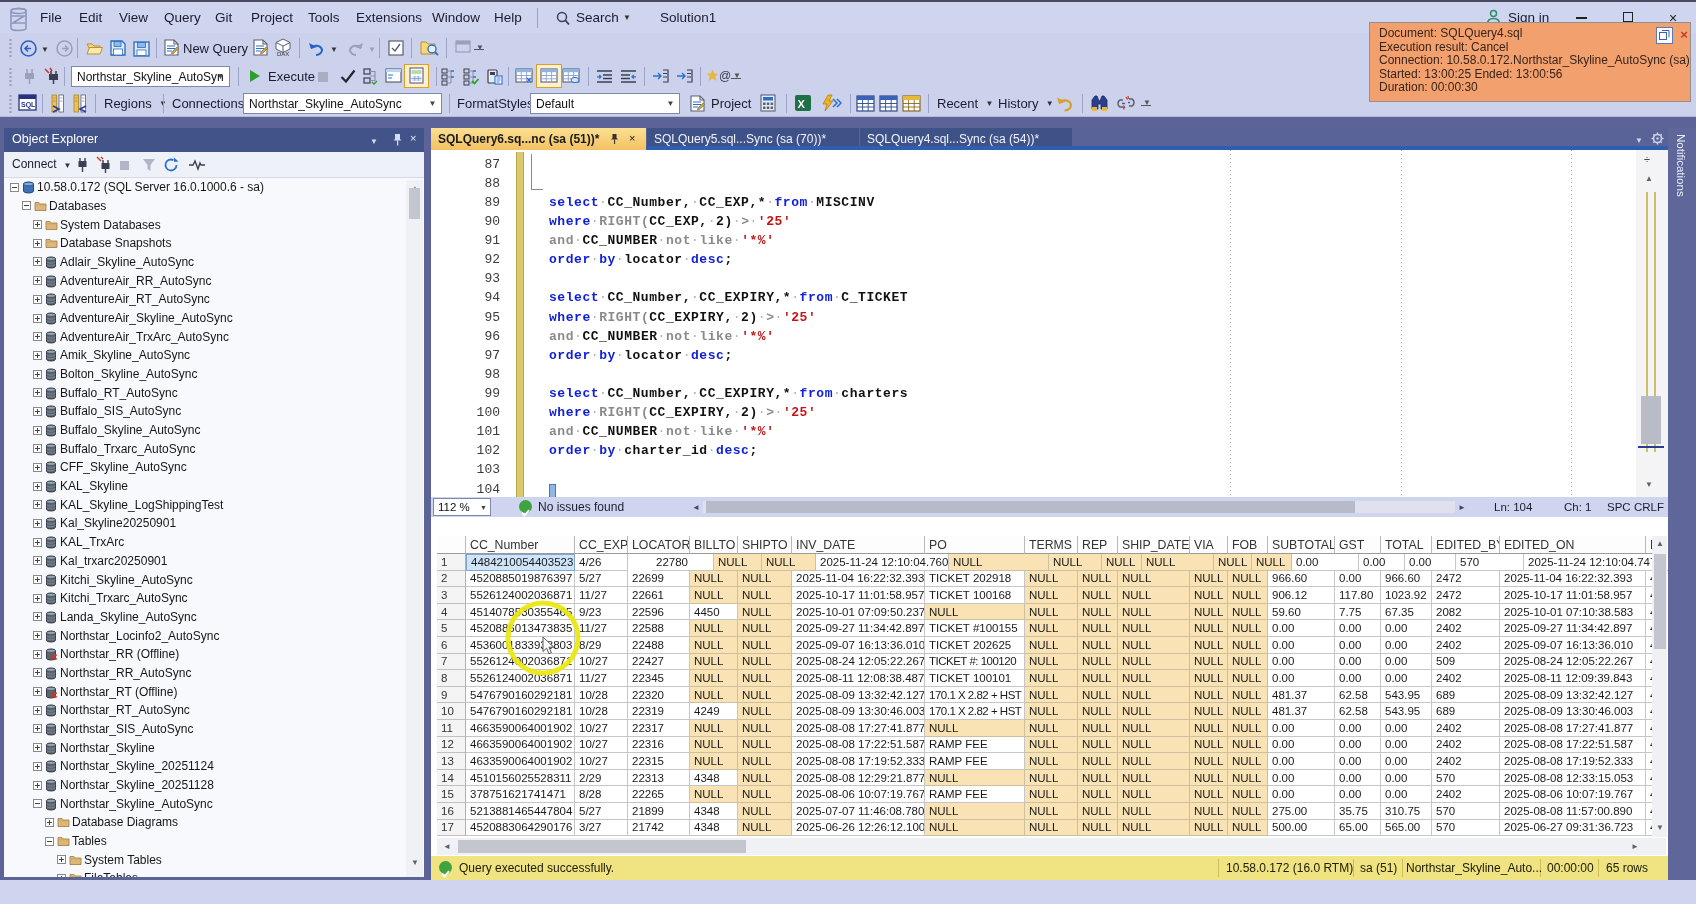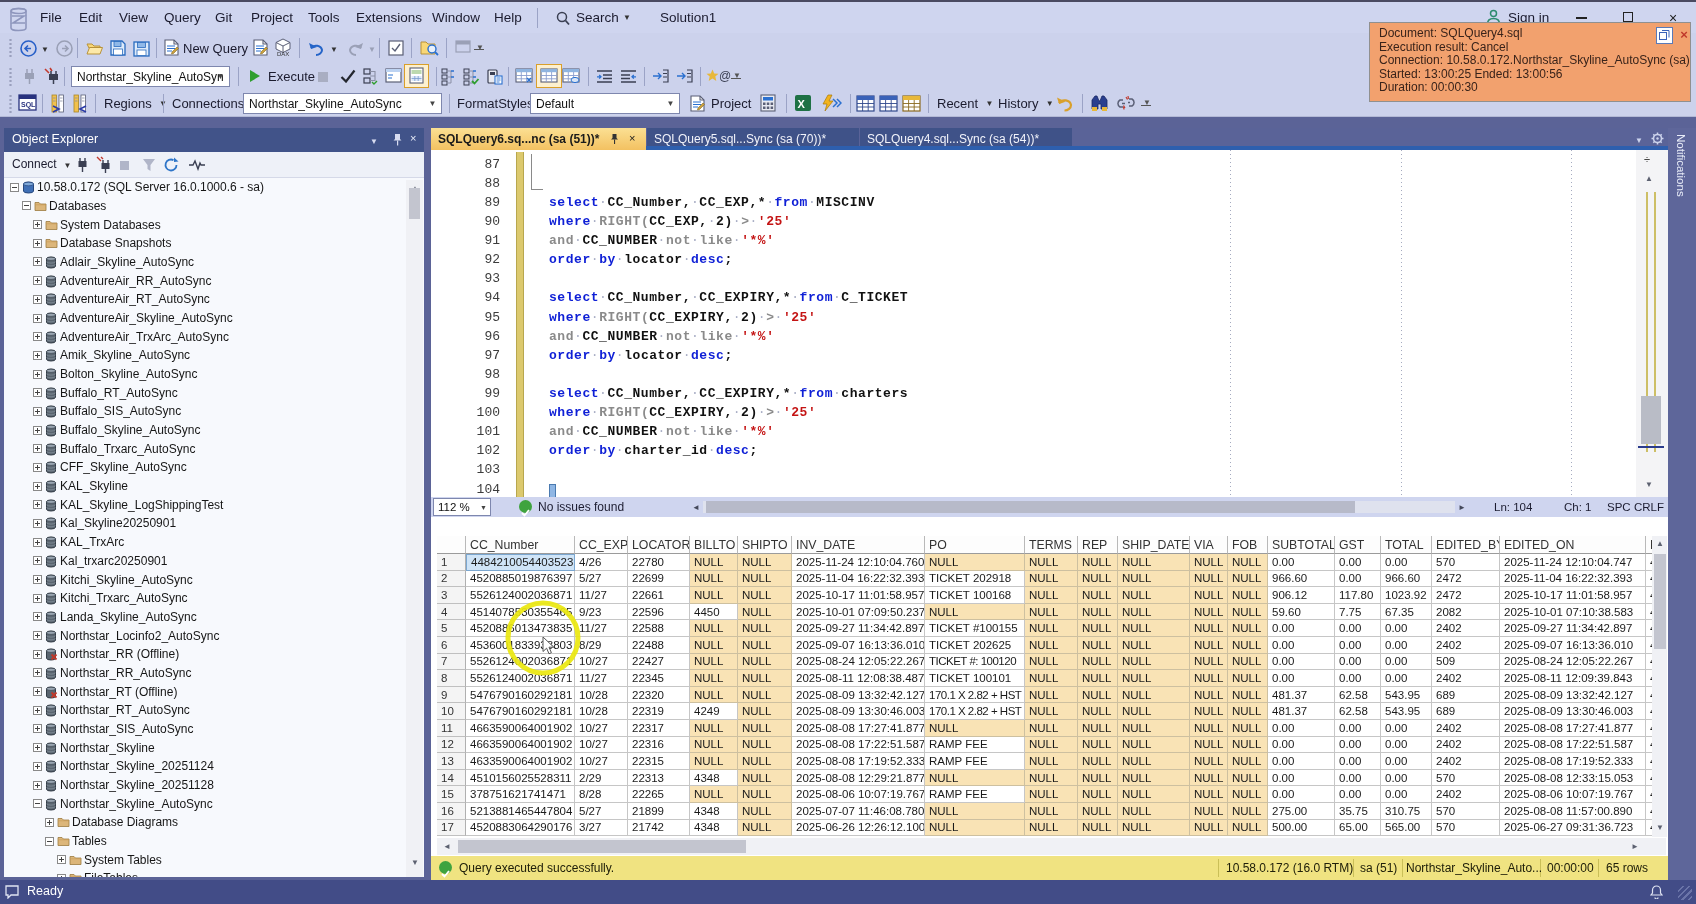--- a/index.html
+++ b/index.html
@@ -828,21 +828,21 @@
       <div class="gc gh" style="width:46px">GST</div>
       <div class="gc gh" style="width:51px">TOTAL</div>
       <div class="gc gh" style="width:68px">EDITED_BY</div>
       <div class="gc gh" style="width:146px">EDITED_ON</div>
       <div class="gc gh" style="width:8px">F</div>
     </div>
 <div class="grow" style="top:554.0px;height:16.6px">
       <div class="gc rh" style="width:29px;">1</div>
       <div class="gc" style="width:109px;background:#cfe4f7;border:1px solid #7ba7d0;">4484210054403523</div>
       <div class="gc" style="width:53px;">4/26</div>
-      <div class="gc" style="width:62px;">22780</div>
+      <div class="gc" style="width:62px;margin-left:24px;">22780</div>
       <div class="gc nul" style="width:48px;">NULL</div>
       <div class="gc nul" style="width:54px;">NULL</div>
       <div class="gc" style="width:133px;">2025-11-24 12:10:04.760</div>
       <div class="gc nul" style="width:100px;">NULL</div>
       <div class="gc nul" style="width:53px;">NULL</div>
       <div class="gc nul" style="width:40px;">NULL</div>
       <div class="gc nul" style="width:72px;">NULL</div>
       <div class="gc nul" style="width:38px;">NULL</div>
       <div class="gc nul" style="width:40px;">NULL</div>
       <div class="gc" style="width:67px;">0.00</div>
@@ -1211,31 +1211,20 @@
 <div class="abs" style="left:1167px;top:3px;width:1px;height:18px;background:#cabf58"></div>
 <div class="abs ybtxt" style="left:795px;top:5px">10.58.0.172 (16.0 RTM)</div>
 <div class="abs ybtxt" style="left:929px;top:5px">sa (51)</div>
 <div class="abs ybtxt" style="left:975px;top:5px">Northstar_Skyline_Auto...</div>
 <div class="abs ybtxt" style="left:1116px;top:5px">00:00:00</div>
 <div class="abs ybtxt" style="left:1175px;top:5px">65 rows</div>
 </div>
 <div class="abs" style="left:1668px;top:128px;width:28px;height:752px;background:#5e669a">
 <div class="abs" style="left:7px;top:6px;color:#e8ecf8;font-size:11.5px;writing-mode:vertical-rl">Notifications</div>
 </div>
-<div class="abs" style="left:0;top:880px;width:1696px;height:24px;background:#424c87;color:#fff">
-<svg class="abs" style="left:5px;top:5px" width="14" height="14" viewBox="0 0 14 14">
-        <path d="M1 1 h12 v9 h-7 l-3 3 v-3 h-2 z" fill="none" stroke="#dfe3f2" stroke-width="1.3"></path>
-      </svg>
-<div class="abs" style="left:27px;top:4px;font-size:12.5px">Ready</div>
-<svg class="abs" style="left:1650px;top:5px" width="13" height="14" viewBox="0 0 13 14">
-        <path d="M6.5 1 a4 4 0 0 1 4 4 v3 l1.5 2 H1 L2.5 8 V5 a4 4 0 0 1 4 -4 z" fill="none" stroke="#dfe3f2" stroke-width="1.2"></path>
-        <path d="M5 12.5 a1.5 1.5 0 0 0 3 0" fill="none" stroke="#dfe3f2" stroke-width="1.2"></path>
-      </svg>
-<div class="abs" style="left:1678px;top:6px;width:14px;height:14px;background:repeating-linear-gradient(135deg,rgba(0,0,0,0) 0 3px,#6a74a8 3px 4.5px)"></div>
-</div>
 <div class="abs" style="left:1369px;top:22px;width:322px;height:80px;background:#f2a16e;border:1px solid #909090;font-size:12px;color:#39231a">
 <div class="abs" style="left:9px;top:3.0px;white-space:nowrap">Document: SQLQuery4.sql</div>
 <div class="abs" style="left:9px;top:16.6px;white-space:nowrap">Execution result: Cancel</div>
 <div class="abs" style="left:9px;top:30.2px;white-space:nowrap">Connection: 10.58.0.172.Northstar_Skyline_AutoSync (sa)</div>
 <div class="abs" style="left:9px;top:43.8px;white-space:nowrap">Started: 13:00:25 Ended: 13:00:56</div>
 <div class="abs" style="left:9px;top:57.4px;white-space:nowrap">Duration: 00:00:30</div>
 <div class="abs" style="left:286px;top:4px;width:17px;height:17px;background:#fff;border:1px solid #5a7ab8"></div>
 <svg class="abs" style="left:289px;top:7px" width="11" height="11" viewBox="0 0 11 11">
         <rect x="0.5" y="2.5" width="7" height="7" fill="#fff" stroke="#3a62b8"></rect>
         <path d="M3 0.5 h7 v7" fill="none" stroke="#3a62b8"></path>

